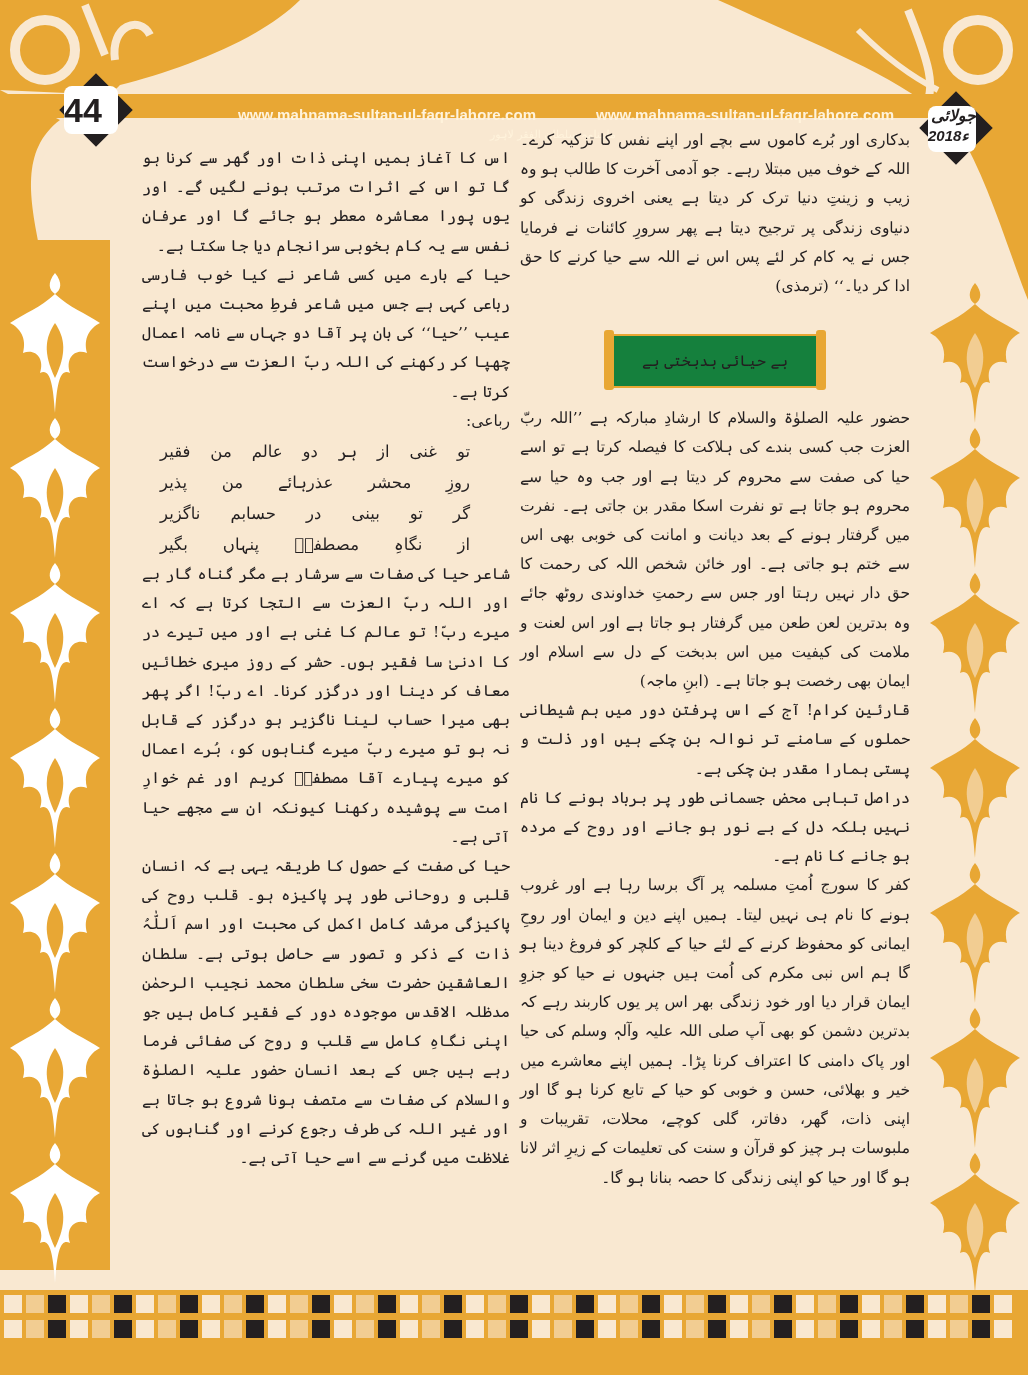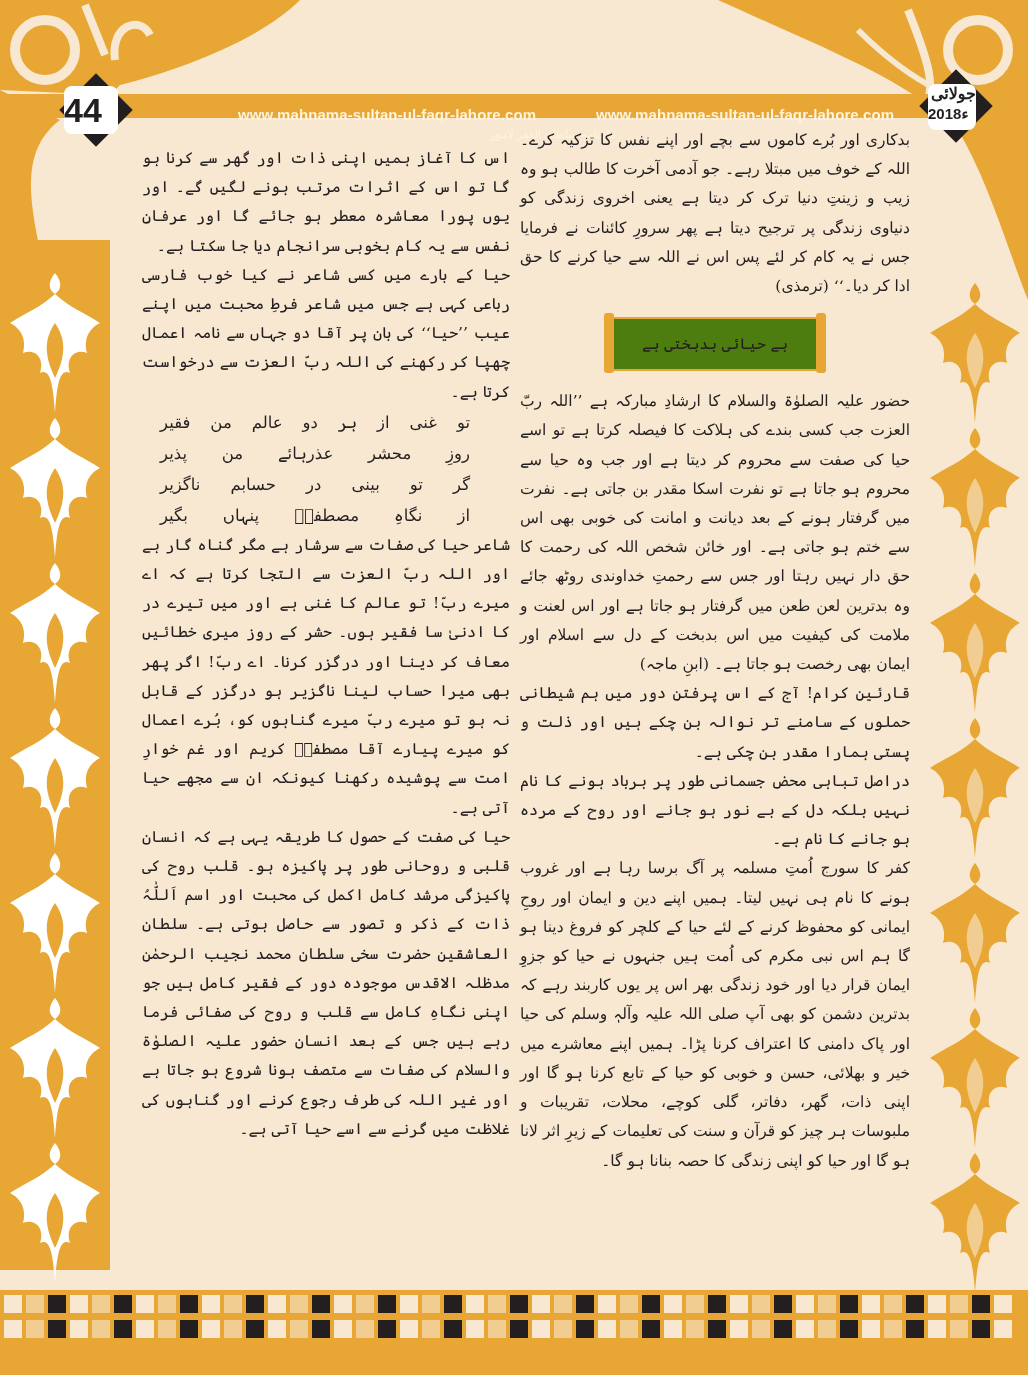--- a/index.html
+++ b/index.html
@@ -17,31 +17,31 @@
   .url-left { left:238px; }
   .url-right { left:596px; }
   .logo-center { position:absolute; left:490px; top:97px; font-size:11px; color:#fff3dc; direction:rtl; font-family:"DejaVu Serif", serif;margin-top:31px; }
   
   .badge { position:absolute; }
   .badge .diamond { position:absolute; background:#231f20; transform:rotate(45deg); }
   .badge .box { position:absolute; background:#fff; border-radius:8px; }
   .page-num { left:56px; top:74px; width:80px; height:74px; }
   .page-num .diamond { left:14px; top:10px; width:52px; height:52px; }
   .page-num .box { left:8px; top:12px; width:54px; height:48px; font-family:"Liberation Sans", sans-serif; font-weight:bold; font-size:34px; line-height:48px; color:#231f20; }
-  .date-badge { left:918px; top:68px; width:80px; height:76px; }
+  .date-badge { left:918px; top:90px; width:80px; height:76px;font-style:italic; }
   .date-badge .diamond { left:12px; top:12px; width:52px; height:52px; }
   .date-badge .box { left:10px; top:16px; width:48px; height:46px; color:#231f20; }
   .date-badge .month { display:block; font-family:"DejaVu Serif", serif; font-weight:bold; font-size:16px; line-height:20px; direction:rtl; }
   .date-badge .year { display:block; font-family:"Liberation Sans", sans-serif; font-weight:bold; font-size:15px; line-height:20px; }
   
   .col { position:absolute; direction:rtl; text-align:justify; font-family:"DejaVu Serif", serif; font-size:15.5px; line-height:29.2px; color:#231f20; }
   .col p { margin:0; }
   .col-right { left:520px; top:126px; width:390px; }
   .col-left { left:142px; top:144px; width:368px; }
-  .heading-box { margin:16px auto 16px auto; width:210px; height:50px; position:relative; background:#4d7c0f; border-top:2px solid #e8a734; border-bottom:2px solid #e8a734; }
+  .heading-box { margin:33px auto 16px auto; width:210px; height:50px; position:relative; background:#15803d; border-top:2px solid #e8a734; border-bottom:2px solid #e8a734; }
   .heading-box .tab-l { position:absolute; left:-6px; top:-6px; width:10px; height:60px; background:#e8a734; border-radius:3px; }
   .heading-box .tab-r { position:absolute; right:-6px; top:-6px; width:10px; height:60px; background:#e8a734; border-radius:3px; }
   .heading-box span { display:block; text-align:center; font-size:15px; line-height:50px; font-family:"DejaVu Serif", serif; }
   .poem { padding:0 30px 0 0; }
   .poem-line { display:flex; justify-content:space-between; font-size:16.5px; line-height:31px; padding-right:10px; padding-left:18px; }
   .label-line { font-weight:normal; }
   
   .bottom-band { position:absolute; left:0; top:1290px; width:1028px; height:85px; background:#e8a734; }
   .check-row { position:absolute; left:4px; display:flex; gap:4px; }
   .check-row div { width:18px; height:18px; }
@@ -162,20 +162,21 @@
     </div>
     <p>حضور علیہ الصلوٰۃ والسلام کا ارشادِ مبارکہ ہے ’’اللہ ربّ العزت جب کسی بندے کی ہلاکت کا فیصلہ کرتا ہے تو اسے حیا کی صفت سے محروم کر دیتا ہے اور جب وہ حیا سے محروم ہو جاتا ہے تو نفرت اسکا مقدر بن جاتی ہے۔ نفرت میں گرفتار ہونے کے بعد دیانت و امانت کی خوبی بھی اس سے ختم ہو جاتی ہے۔ اور خائن شخص اللہ کی رحمت کا حق دار نہیں رہتا اور جس سے رحمتِ خداوندی روٹھ جائے وہ بدترین لعن طعن میں گرفتار ہو جاتا ہے اور اس لعنت و ملامت کی کیفیت میں اس بدبخت کے دل سے اسلام اور ایمان بھی رخصت ہو جاتا ہے۔ (ابنِ ماجہ)</p>
     <p>قارئین کرام! آج کے اس پرفتن دور میں ہم شیطانی حملوں کے سامنے تر نوالہ بن چکے ہیں اور ذلت و پستی ہمارا مقدر بن چکی ہے۔</p>
     <p>دراصل تباہی محض جسمانی طور پر برباد ہونے کا نام نہیں بلکہ دل کے بے نور ہو جانے اور روح کے مردہ ہو جانے کا نام ہے۔</p>
     <p>کفر کا سورج اُمتِ مسلمہ پر آگ برسا رہا ہے اور غروب ہونے کا نام ہی نہیں لیتا۔ ہمیں اپنے دین و ایمان اور روحِ ایمانی کو محفوظ کرنے کے لئے حیا کے کلچر کو فروغ دینا ہو گا ہم اس نبی مکرم کی اُمت ہیں جنہوں نے حیا کو جزوِ ایمان قرار دیا اور خود زندگی بھر اس پر یوں کاربند رہے کہ بدترین دشمن کو بھی آپ صلی اللہ علیہ وآلہٖ وسلم کی حیا اور پاک دامنی کا اعتراف کرنا پڑا۔ ہمیں اپنے معاشرے میں خیر و بھلائی، حسن و خوبی کو حیا کے تابع کرنا ہو گا اور اپنی ذات، گھر، دفاتر، گلی کوچے، محلات، تقریبات و ملبوسات ہر چیز کو قرآن و سنت کی تعلیمات کے زیرِ اثر لانا ہو گا اور حیا کو اپنی زندگی کا حصہ بنانا ہو گا۔</p>
   </div>
 
   <div class="col col-left">
     <p>اس کا آغاز ہمیں اپنی ذات اور گھر سے کرنا ہو گا تو اس کے اثرات مرتب ہونے لگیں گے۔ اور یوں پورا معاشرہ معطر ہو جائے گا اور عرفانِ نفس سے یہ کام بخوبی سرانجام دیا جا سکتا ہے۔</p>
     <p>حیا کے بارے میں کسی شاعر نے کیا خوب فارسی رباعی کہی ہے جس میں شاعر فرطِ محبت میں اپنے عیب ’’حیا‘‘ کی بان پر آقا دو جہاں سے نامہ اعمال چھپا کر رکھنے کی اللہ ربّ العزت سے درخواست کرتا ہے۔</p>
+    <p class="label-line">رباعی:</p>
     <div class="poem" id="poem">
         <div class="poem-line">
           <span>تو</span>
           <span>غنی</span>
           <span>از</span>
           <span>ہر</span>
           <span>دو</span>
           <span>عالم</span>
           <span>من</span>
           <span>فقیر</span>

